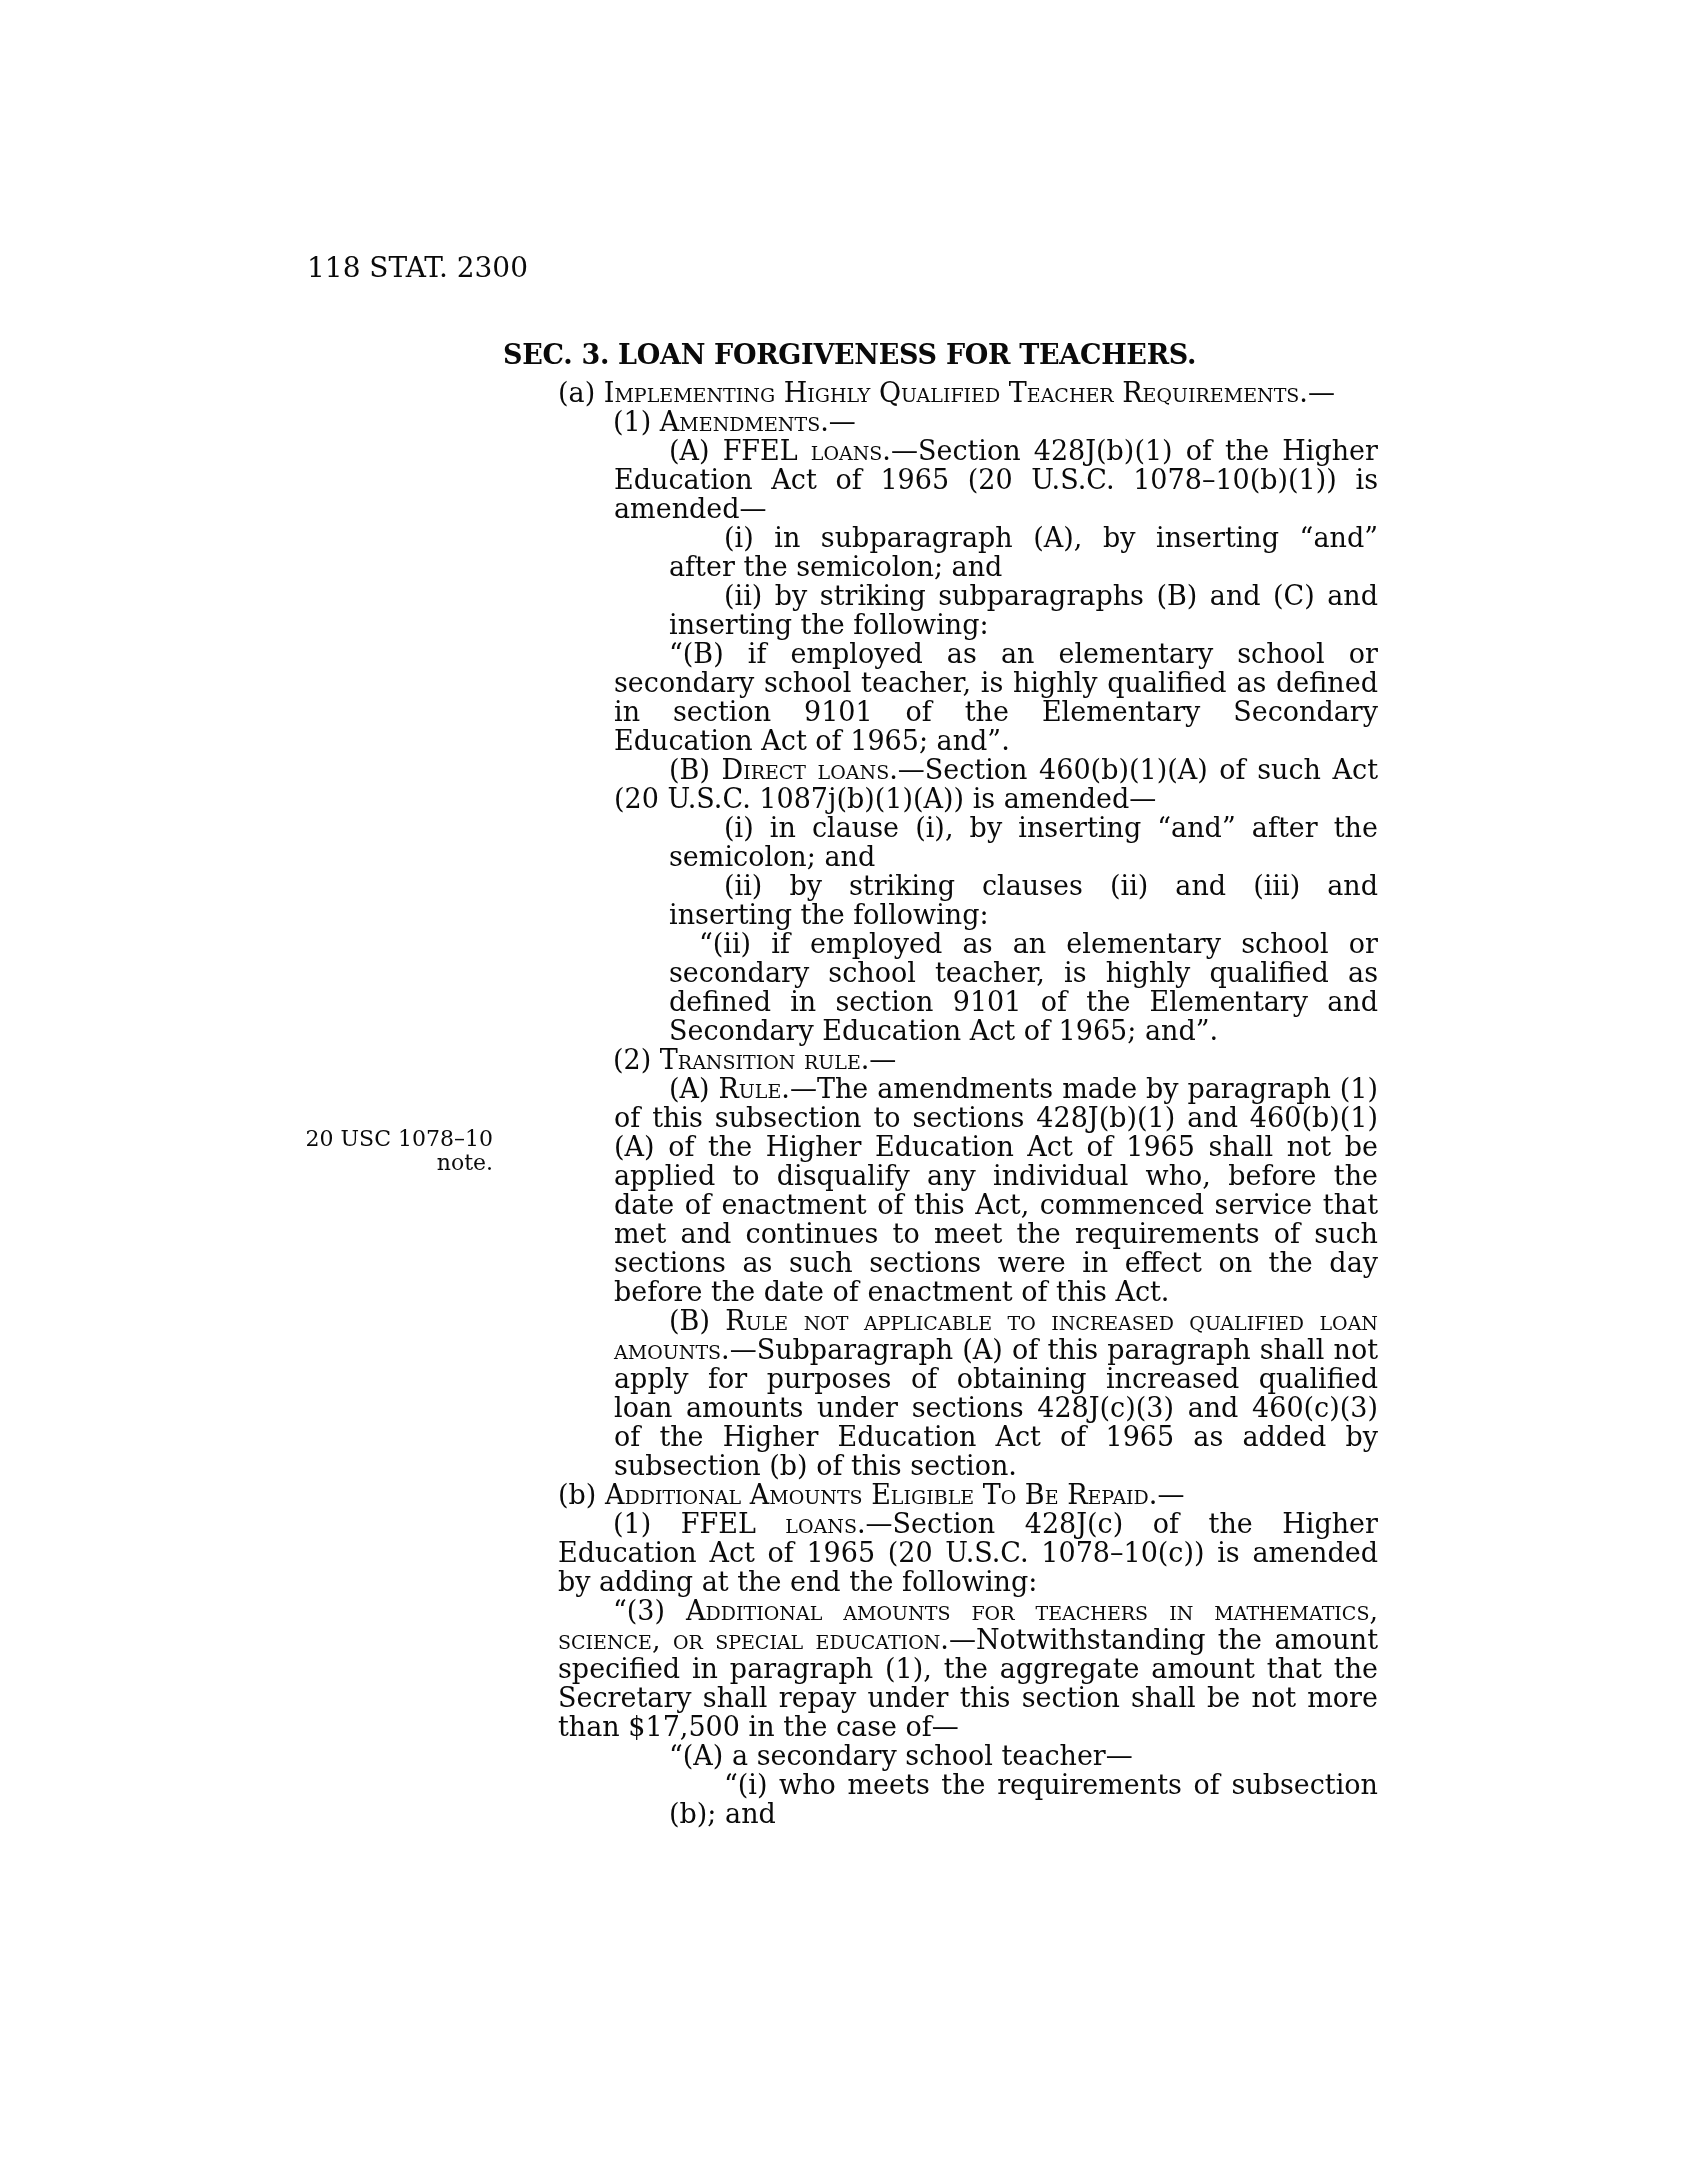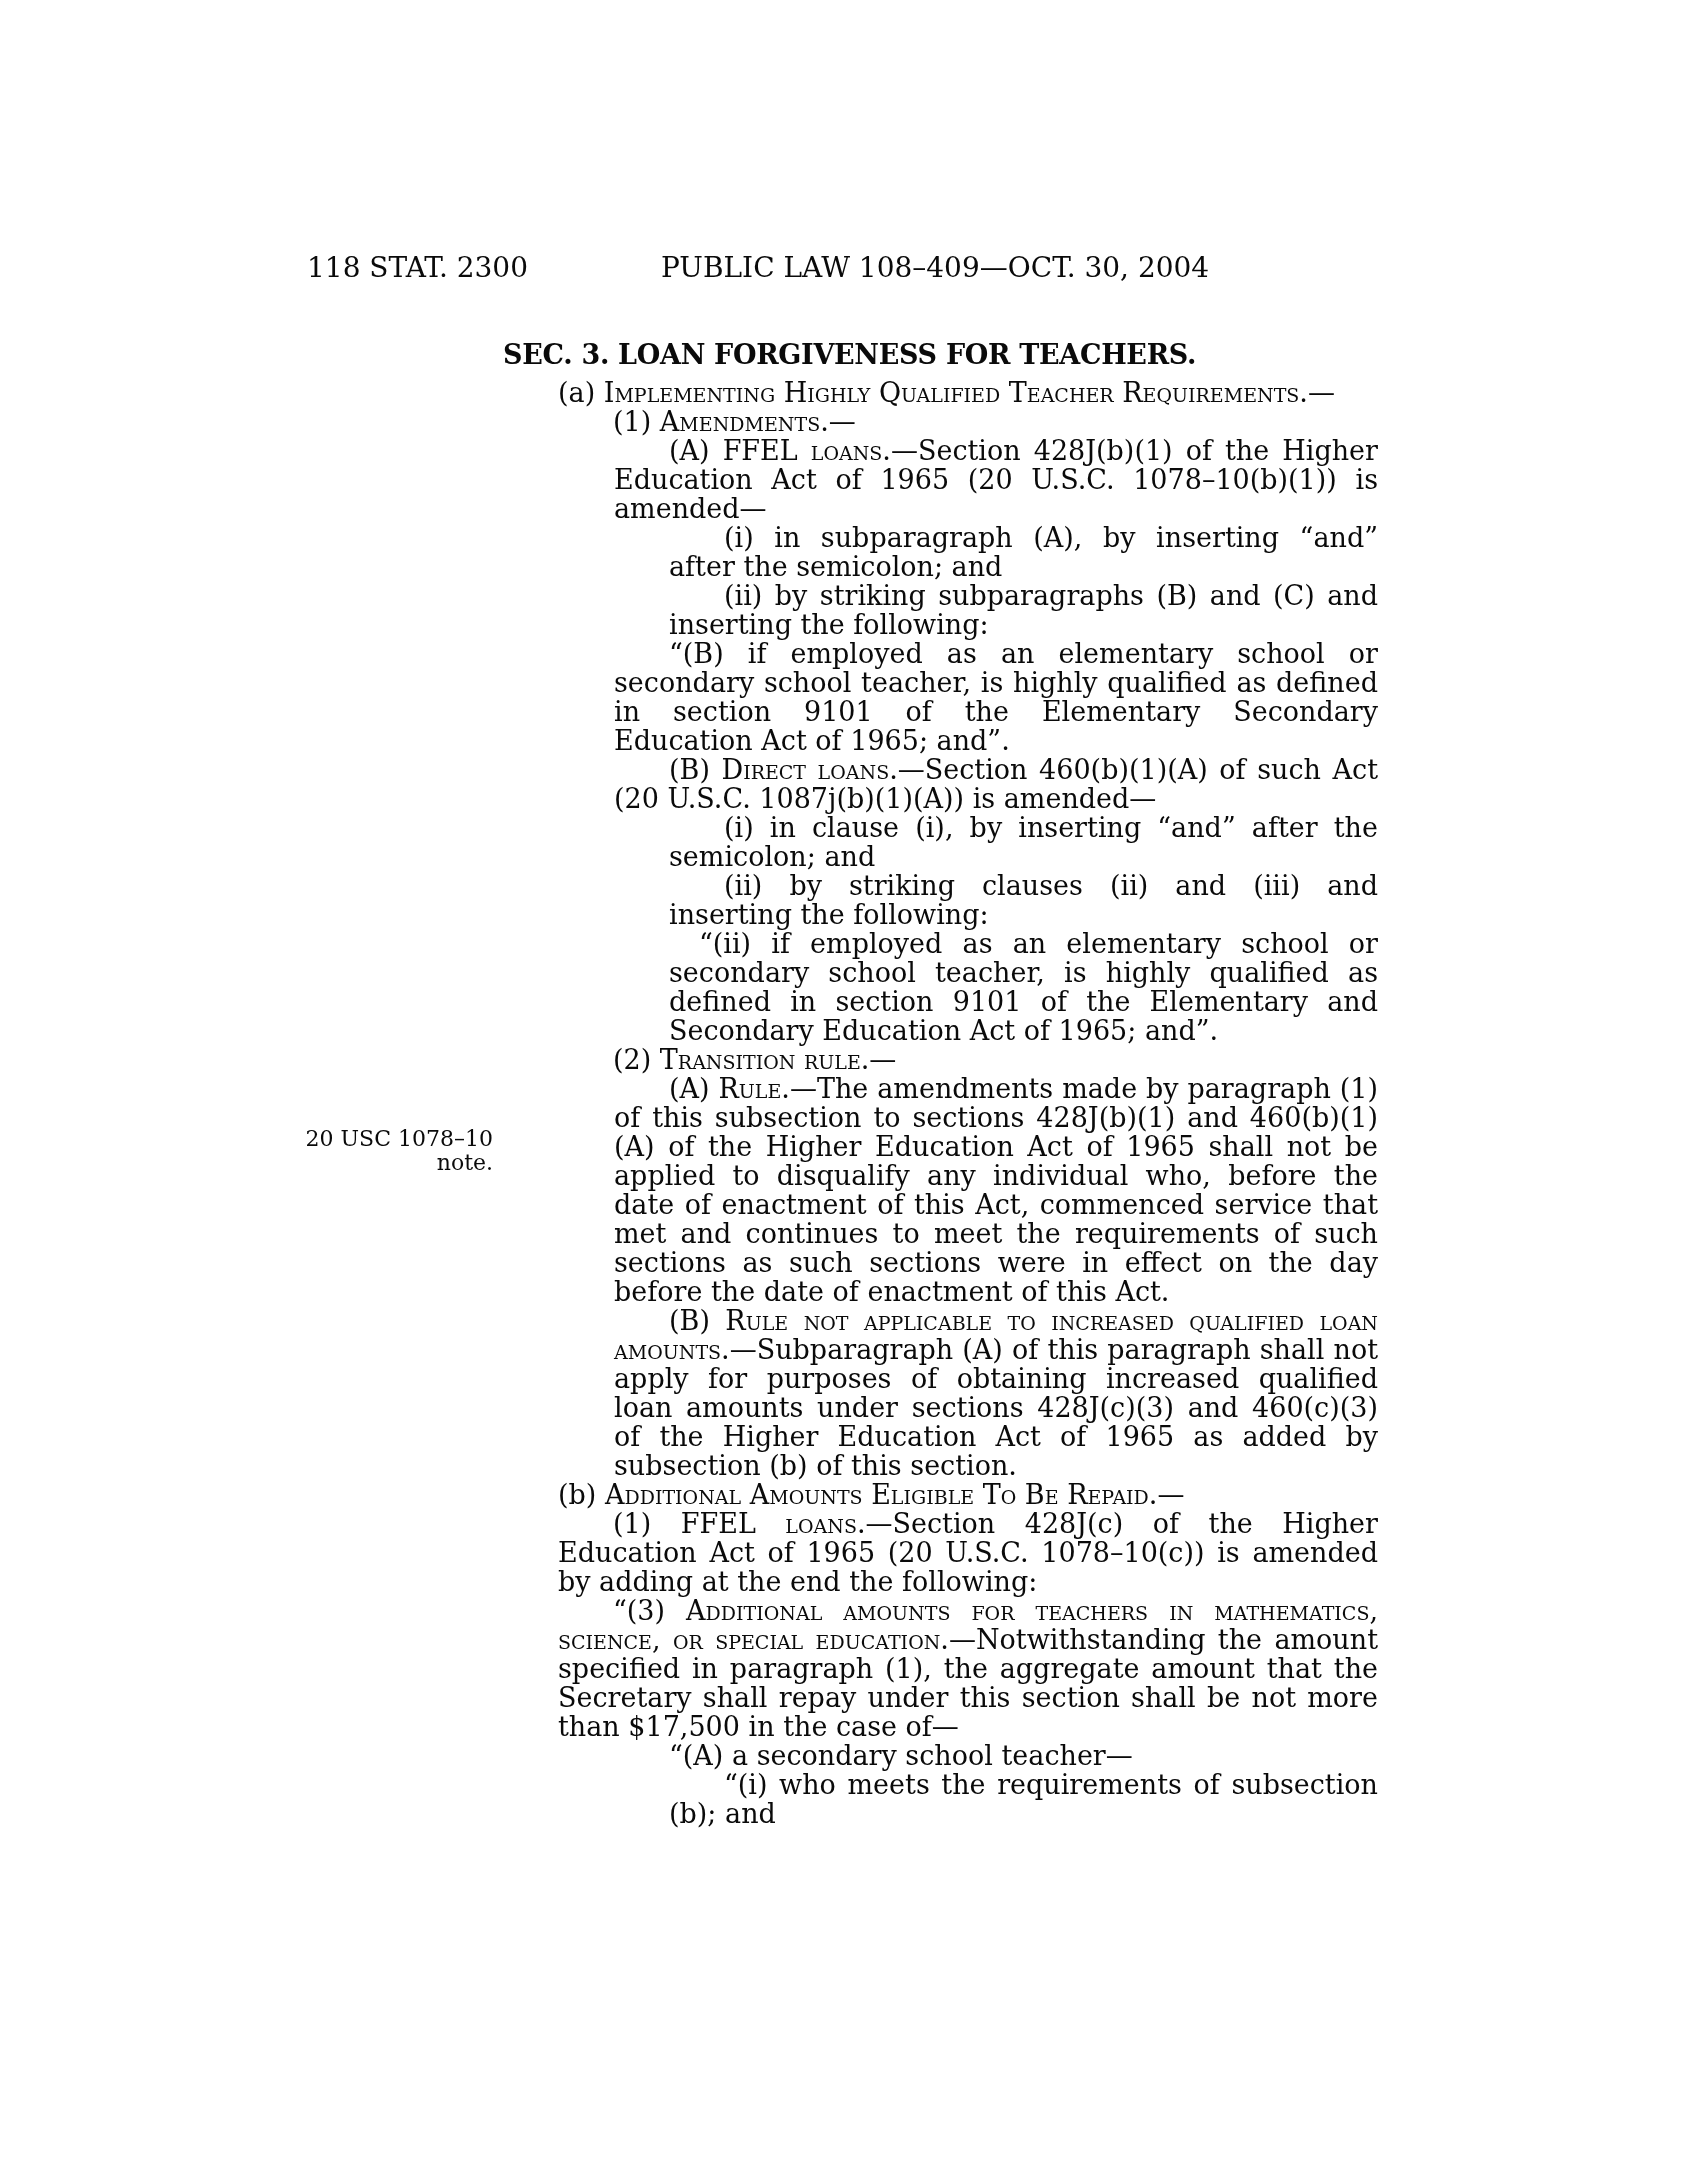--- a/index.html
+++ b/index.html
@@ -62,21 +62,20 @@
   .fi    { text-indent: 55px; }
   .fi-sm { text-indent: 30px; }
   .sc { font-variant: small-caps; margin-top: 16px; }
 </style>
 </head>
 <body>
 
 <div class="page">
 
   <div class="stat-label">118 STAT. 2300</div>
-  <div class="law-heading">PUBLIC LAW 108–409—OCT. 30, 2004</div>
 
   <div class="margin-note">
     <div>20 USC 1078–10</div>
     <div>note.</div>
   </div>
 
   <div class="body-col">
 
 
     <p class="heading">SEC. 3. LOAN FORGIVENESS FOR TEACHERS.</p>

